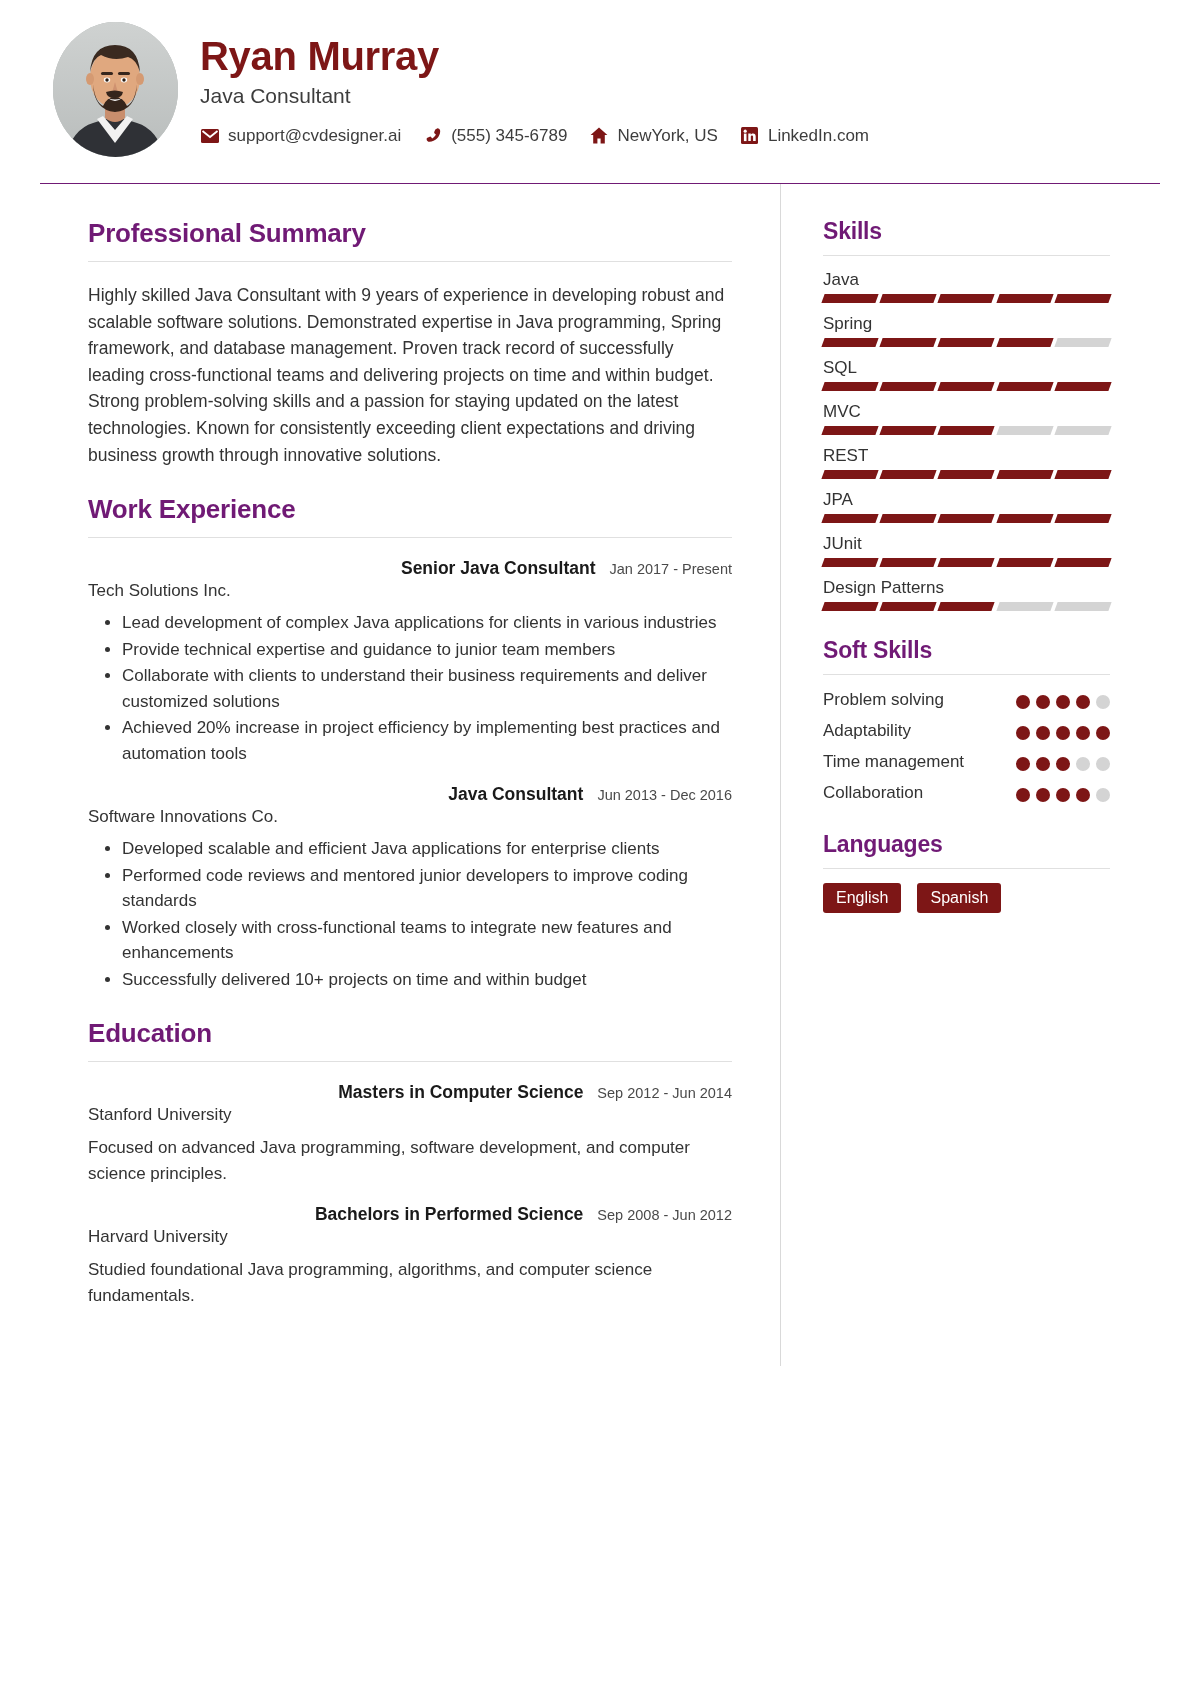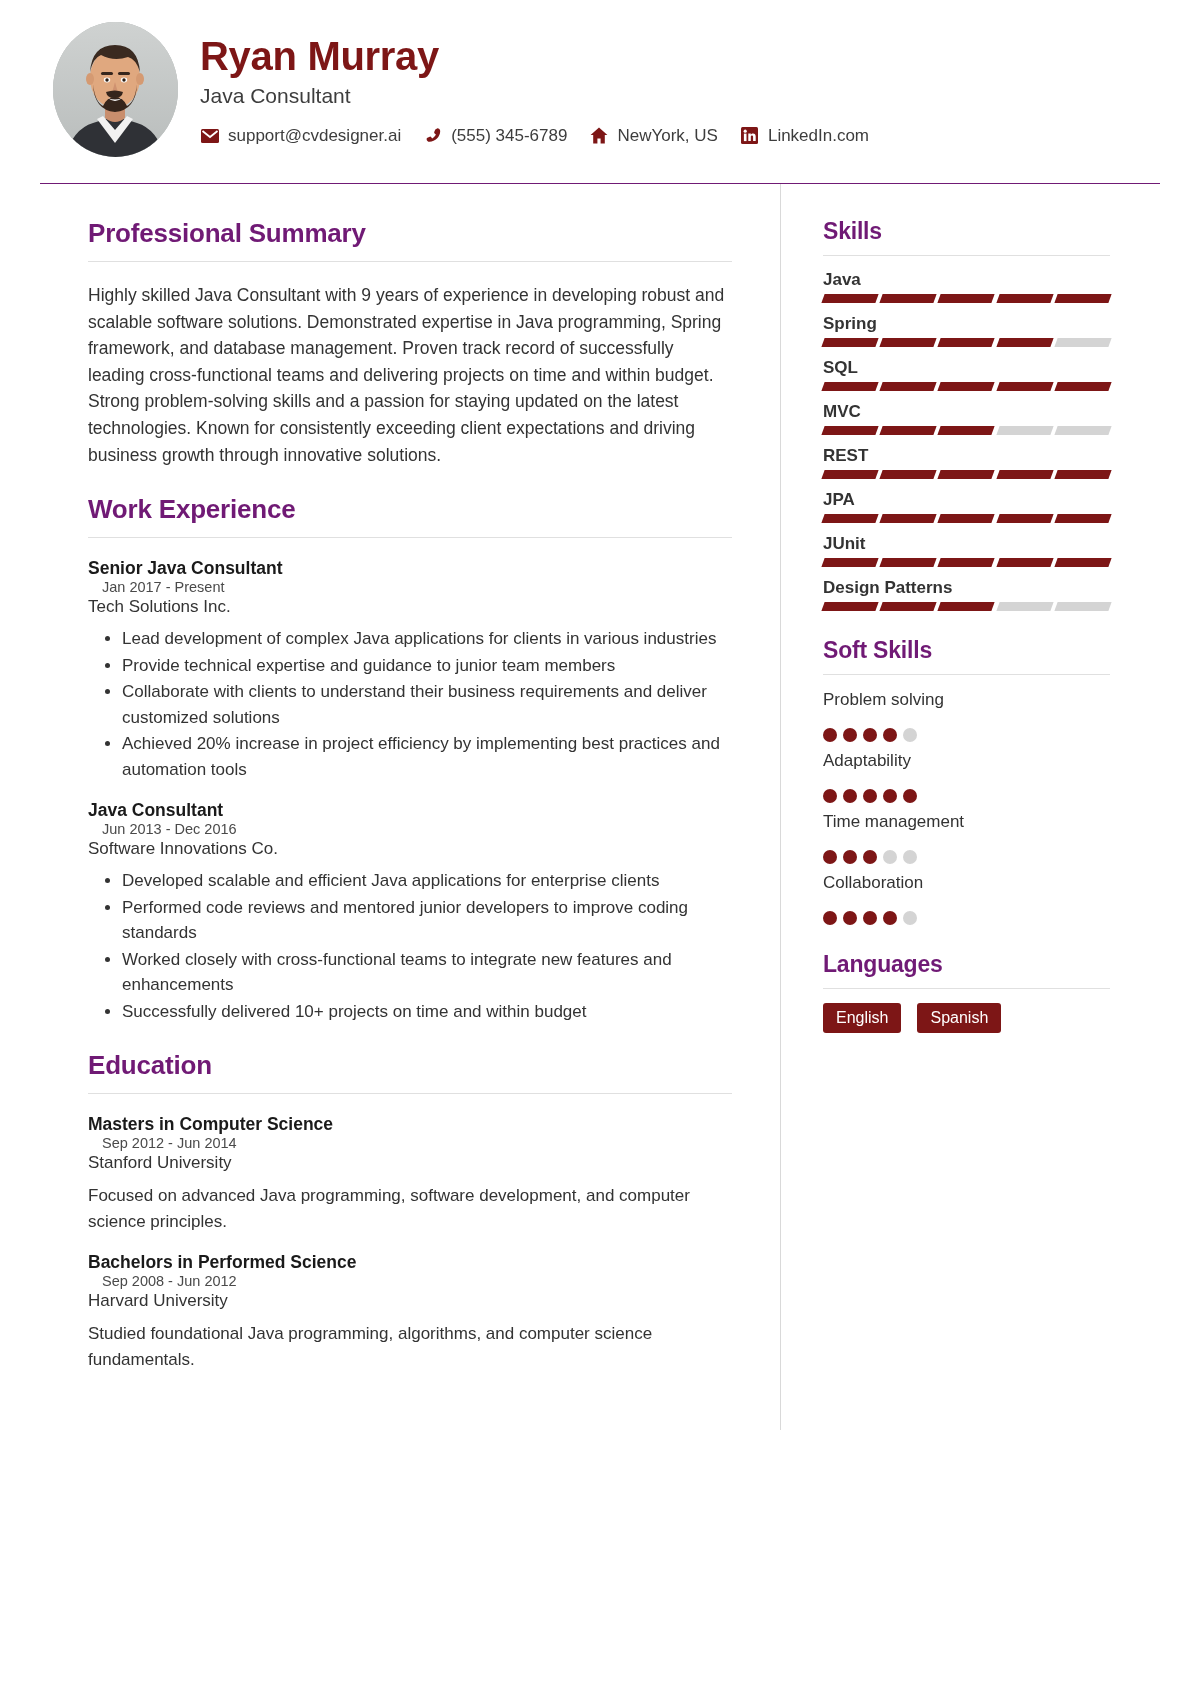--- a/index.html
+++ b/index.html
@@ -131,23 +131,22 @@
     line-height: 1.52;
     color: #333333;
   }
 
   .block { margin-top: 26px; }
 
   
   .entry { margin-bottom: 18px; }
   .entry-head {
     display: flex;
-    justify-content: flex-start;
+    justify-content: flex-end;
     align-items: baseline;
-    flex-direction: column;
   }
   .entry-role {
     font-size: 17.5px;
     font-weight: bold;
     color: #1a1a1a;
   }
   .entry-date {
     font-size: 14.5px;
     color: #4a4a4a;
     white-space: nowrap;
@@ -169,21 +168,21 @@
     padding-left: 34px;
   }
   .entry-bullets li {
     font-size: 17px;
     line-height: 1.5;
     color: #333333;
     margin-bottom: 1px;
   }
 
   
-  .skill-row { margin-bottom: 3px; font-weight: bold; }
+  .skill-row { margin-bottom: 3px; }
   .skill-name {
     font-size: 17px;
     color: #333333;
     margin-bottom: 4px;
   }
   .skill-bar {
     display: flex;
     gap: 4px;
     margin-bottom: 11px;
   }
@@ -195,21 +194,20 @@
   }
   .seg.on { background: #7d1616; }
 
   
   .soft-row {
     display: flex;
     justify-content: space-between;
     align-items: flex-start;
     margin-bottom: 8px;
     gap: 10px;
-    flex-direction: column;
   }
   .soft-name {
     font-size: 17px;
     color: #333333;
     line-height: 1.35;
     max-width: 145px;
   }
   .dots {
     display: flex;
     gap: 6px;

